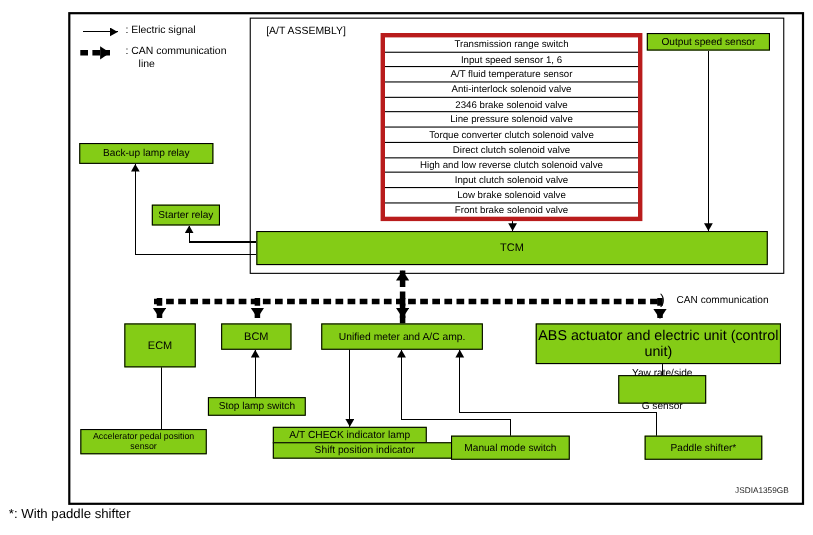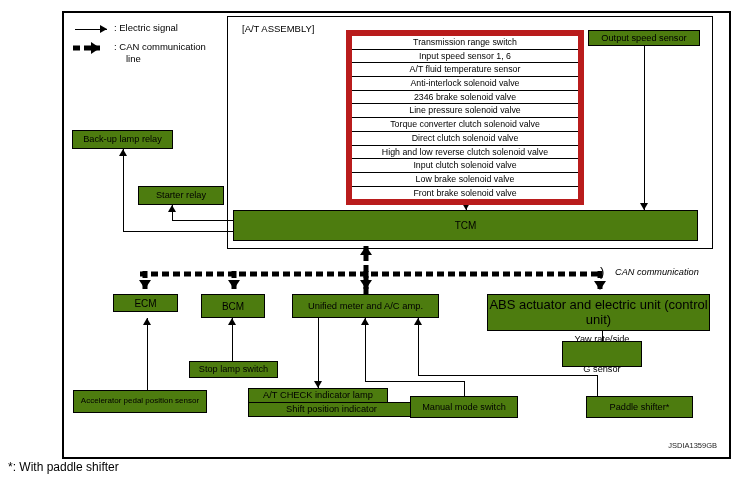--- a/index.html
+++ b/index.html
@@ -1,27 +1,27 @@
 <!DOCTYPE html>
 <html><head>
 <meta charset="utf-8">
 <style>
   html,body{margin:0;padding:0;background:#ffffff;}
   #stage{position:relative;width:739px;height:486px;background:#ffffff;
          font-family:"Liberation Sans",sans-serif;color:#000;overflow:hidden;}
-  .box{position:absolute;border:1px solid #000;background:#4d7c0f;
+  .box{position:absolute;border:1px solid #000;background:#84cc16;
        display:flex;align-items:center;justify-content:center;
        text-align:center;font-size:9.2px;line-height:1.1;box-sizing:border-box;}
   .plain{position:absolute;font-size:9.2px;line-height:1.15;white-space:nowrap;}
   #outer-border{position:absolute;left:62px;top:11px;width:669px;height:448px;
        border:2px solid #000;box-sizing:border-box;}
   #at-box{position:absolute;left:227px;top:16px;width:486px;height:233px;
        border:1px solid #000;box-sizing:border-box;}
   #sig-list{position:absolute;left:346px;top:30px;width:238px;
-       border:6px solid #b91c1c;box-sizing:border-box;background:#fff;}
+       border:4px solid #b91c1c;box-sizing:border-box;background:#fff;}
   .sig-row{height:12.7px;line-height:12.6px;font-size:8.8px;text-align:center;
        overflow:hidden;white-space:nowrap;}
   .sig-row + .sig-row{border-top:1px solid #000;}
   svg{position:absolute;left:0;top:0;}
   svg .wire{stroke:#000;stroke-width:1;fill:none;shape-rendering:crispEdges;}
   svg .can{stroke:#000;stroke-width:5;fill:none;stroke-dasharray:7 4;}
   svg marker path{fill:#000;stroke:none;}
   .two-line{flex-direction:column;}
 </style>
 </head>
@@ -80,42 +80,42 @@
     <div class="sig-row">Line pressure solenoid valve</div>
     <div class="sig-row">Torque converter clutch solenoid valve</div>
     <div class="sig-row">Direct clutch solenoid valve</div>
     <div class="sig-row">High and low reverse clutch solenoid valve</div>
     <div class="sig-row">Input clutch solenoid valve</div>
     <div class="sig-row">Low brake solenoid valve</div>
     <div class="sig-row">Front brake solenoid valve</div>
   </div>
 
   <div class="box" style="left:588px;top:30px;width:112px;height:16px;">Output speed sensor</div>
-  <div class="box" style="left:72px;top:130px;width:101px;height:19px;text-align:right;">Back-up lamp relay</div>
-  <div class="box" style="left:138px;top:186px;width:86px;height:19px;">Starter relay</div>
+  <div class="box" style="left:72px;top:130px;width:122px;height:19px;text-align:right;">Back-up lamp relay</div>
+  <div class="box" style="left:138px;top:186px;width:62px;height:19px;">Starter relay</div>
   <div class="box" style="left:233px;top:210px;width:465px;height:31px;font-size:10px;">TCM</div>
 
-  <div class="box" style="left:113px;top:294px;width:65px;height:18px;font-size:10px;">ECM</div>
+  <div class="box" style="left:113px;top:294px;width:65px;height:40px;font-size:10px;">ECM</div>
   <div class="box" style="left:201px;top:294px;width:64px;height:24px;font-size:10px;">BCM</div>
   <div class="box" style="left:292px;top:294px;width:147px;height:24px;font-size:9.4px;">Unified meter and A/C amp.</div>
   <div class="box" style="left:487px;top:294px;width:223px;height:37px;font-size:13px;">ABS actuator and electric unit (control unit)</div>
 
   <div class="box two-line" style="left:562px;top:341px;width:80px;height:26px;gap:20px;">
     <span>Yaw rate/side</span>
     <span>G sensor</span>
   </div>
 
   <div class="box" style="left:189px;top:361px;width:89px;height:17px;">Stop lamp switch</div>
-  <div class="box" style="left:73px;top:390px;width:134px;height:23px;font-size:8px;">Accelerator pedal position sensor</div>
+  <div class="box" style="left:73px;top:390px;width:115px;height:23px;font-size:8px;">Accelerator pedal position sensor</div>
 
   <div class="box" style="left:248px;top:388px;width:140px;height:15px;font-size:9.3px;">A/T CHECK indicator lamp</div>
   <div class="box" style="left:248px;top:402px;width:167px;height:15px;font-size:9.3px;">Shift position indicator</div>
 
   <div class="box" style="left:410px;top:396px;width:108px;height:22px;">Manual mode switch</div>
   <div class="box" style="left:543px;top:396px;width:107px;height:22px;margin-left:43px;">Paddle shifter*</div>
 
   <div class="plain" style="left:600px;top:265px;font-size:13px;">)</div>
-  <div class="plain" style="left:615px;top:267px;font-size:9.2px;font-style:italic;">CAN communication</div>
+  <div class="plain" style="left:615px;top:267px;font-size:9.2px;">CAN communication</div>
 
   <div class="plain" style="left:617px;top:442px;width:100px;text-align:right;font-size:7.5px;color:#222;">JSDIA1359GB</div>
   <div class="plain" style="left:8px;top:461px;font-size:12px;text-align:right;">*: With paddle shifter</div>
 
 </div>
 
 </body></html>

